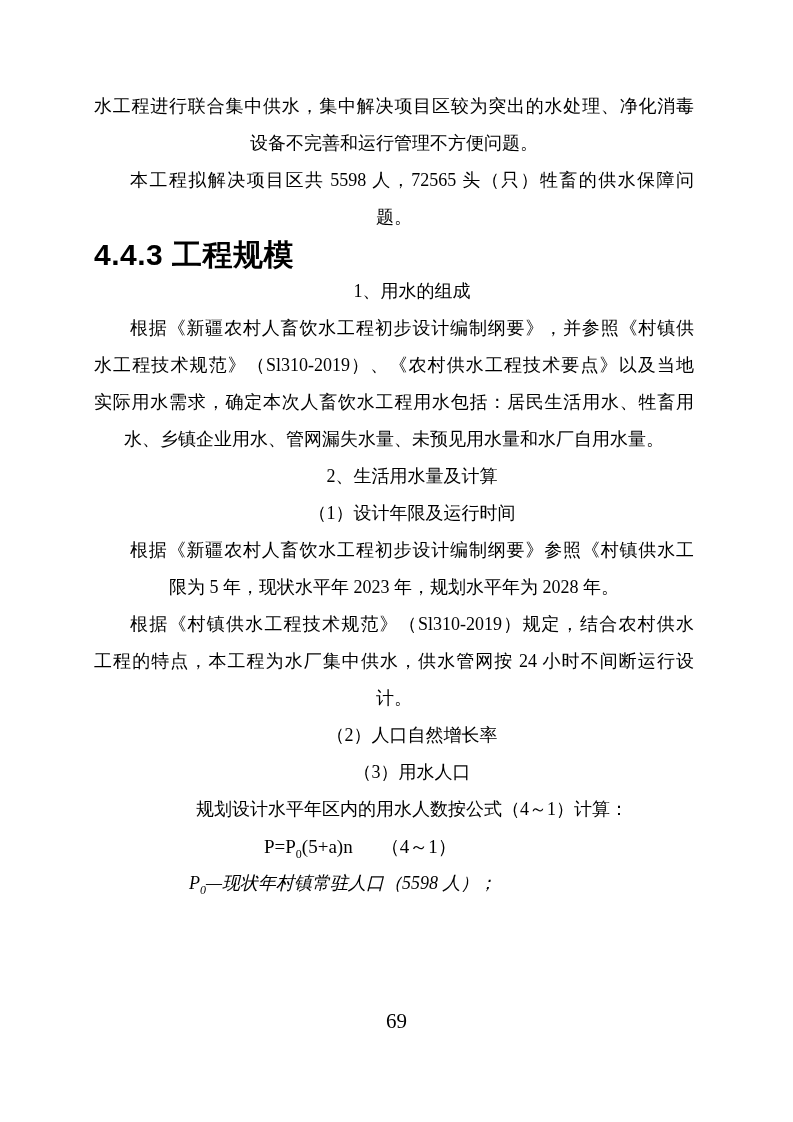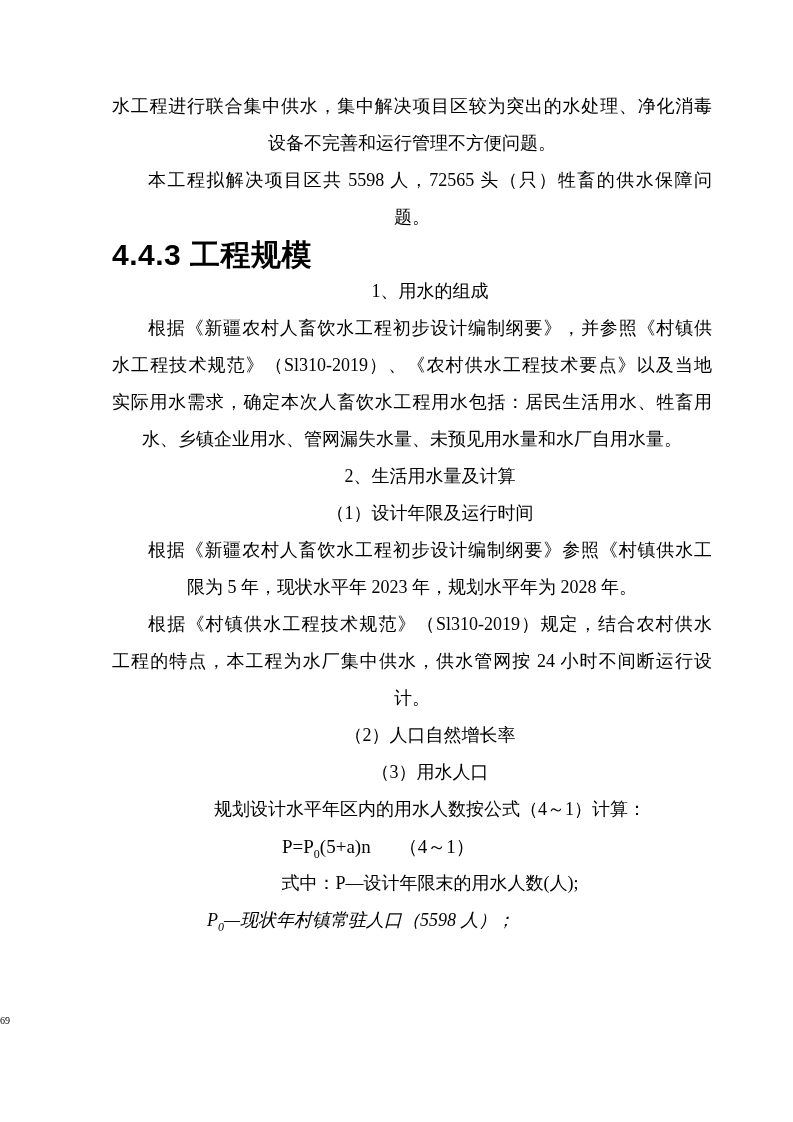--- a/index.html
+++ b/index.html
@@ -11,21 +11,21 @@
     position: relative;
     width: 793px;
     height: 1122px;
     background: #ffffff;
     color: #000000;
     font-family: "Liberation Serif", "DejaVu Serif", serif;
     overflow: hidden;
   }
   .content {
     position: absolute;
-    left: 112px;
+    left: 94px;
     top: 88px;
     width: 600px;
     font-size: 18px;
   }
   .line {
     height: 37px;
     line-height: 37px;
     text-align: center;
   }
   .line.full {
@@ -63,22 +63,22 @@
     height: 37px;
     line-height: 37px;
     padding-left: 95px;
     font-style: italic;
   }
   .page-number {
     position: absolute;
     top: 1006px;
     left: 0;
     width: 100%;
-    text-align: left;
-    font-size: 10px;
+    text-align: center;
+    font-size: 21px;
     line-height: 30px;
   }
 </style>
 </head>
 <body>
 
 <div class="page">
   <div class="content">
 
     <div class="line full">水工程进行联合集中供水，集中解决项目区较为突出的水处理、净化消毒</div>
@@ -101,21 +101,20 @@
     <div class="line full">工程的特点，本工程为水厂集中供水，供水管网按 24 小时不间断运行设</div>
     <div class="line">计。</div>
     <div class="line indent">（2）人口自然增长率</div>
     <div class="line indent">（3）用水人口</div>
     <div class="line indent">规划设计水平年区内的用水人数按公式（4～1）计算：</div>
 
     <div class="formula-line">
       <span>P=P</span><sub class="subscript">0</sub><span>(5+a)n</span><span class="formula-gap"></span><span>（4～1）</span>
     </div>
 
-    <div class="line indent">式中：P—设计年限末的用水人数(人);</div>
 
     <div class="p0-line">
       <span>P</span><sub class="subscript">0</sub><span>—现状年村镇常驻人口（5598 人）；</span>
     </div>
 
   </div>
 
   <div class="page-number">69</div>
 </div>
 

